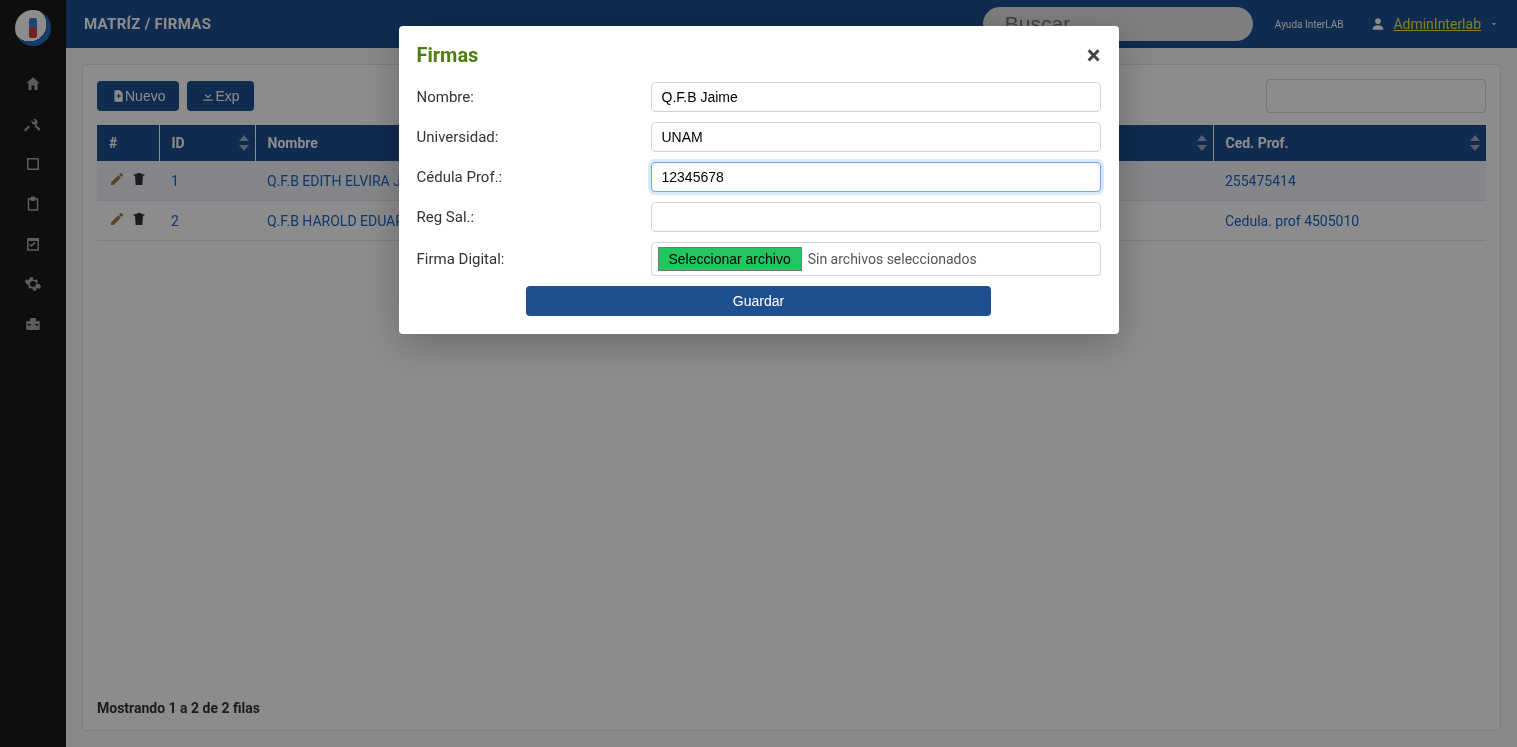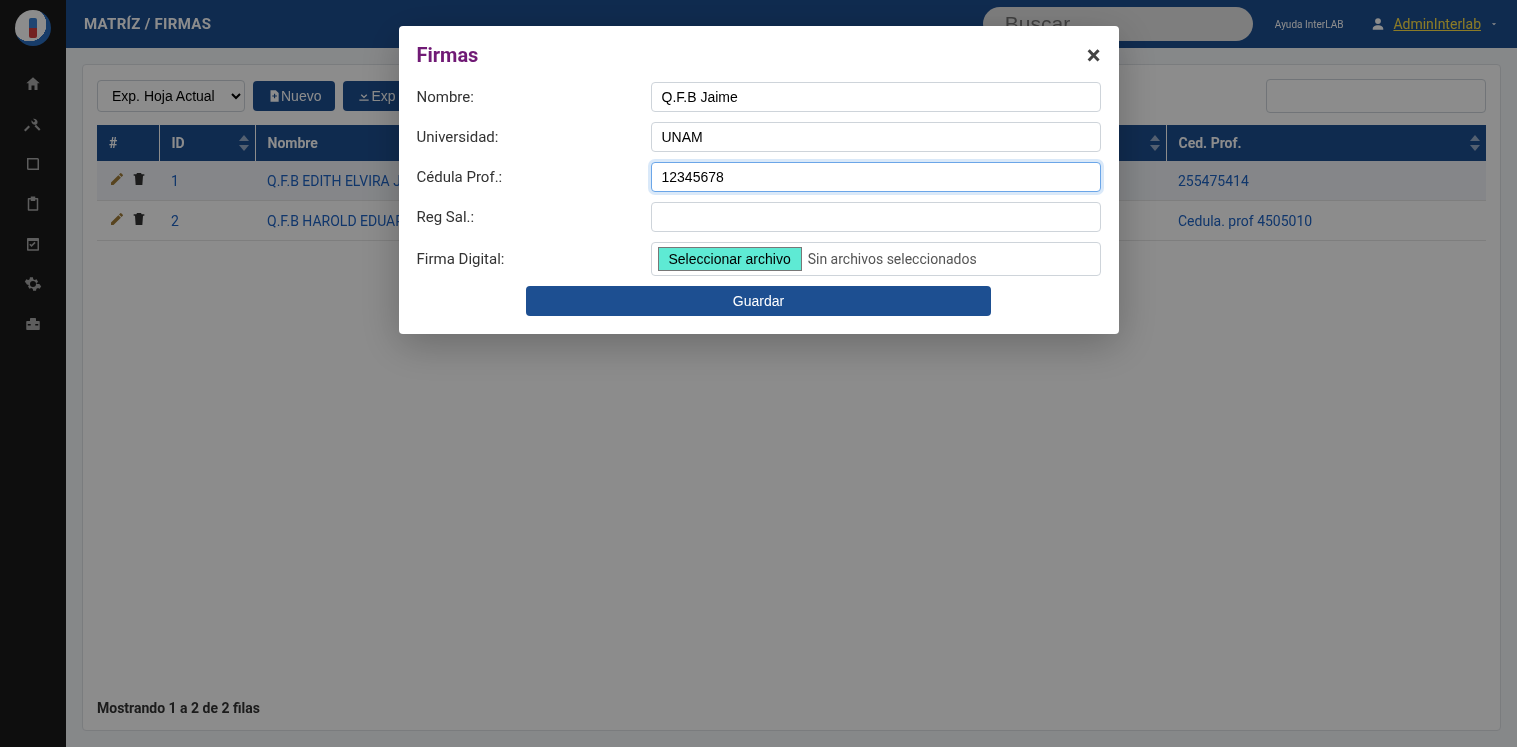--- a/index.html
+++ b/index.html
@@ -169,21 +169,21 @@
       padding-top: 26px;
     }
     .modal {
       background: #fff;
       width: 720px;
       border-radius: 4px;
       box-shadow: 0 10px 40px rgba(0,0,0,.25);
       padding: 16px 18px 18px 18px;
     }
     .modal-header { display: flex; align-items: center; margin-bottom: 14px; }
-    .modal-title { font-size: 20px; font-weight: 700; color: #701a75; text-align: center; }
+    .modal-title { font-size: 20px; font-weight: 700; color: #4d7c0f; text-align: center; }
     .modal-close { margin-left: auto; font-size: 26px; line-height: 1; color: #444; cursor: pointer; font-weight: 700; }
     .form-row { display: flex; align-items: center; margin-bottom: 10px; }
     .form-label { width: 234px; font-size: 15px; color: #333; }
     .form-input {
       flex: 1;
       border: 1px solid #ced4da;
       border-radius: 4px;
       padding: 6px 10px;
       font-size: 14px;
       outline: none;
@@ -194,21 +194,21 @@
       border: 1px solid #ced4da;
       border-radius: 4px;
       padding: 4px 6px;
       display: flex;
       align-items: center;
       gap: 6px;
       font-size: 14px;
     }
     .file-btn {
       border: 1px solid #777;
-      background: #5eead4;
+      background: #22c55e;
       padding: 3px 10px;
       font-size: 14px;
       cursor: pointer;
     }
     .file-text { color: #555; }
     .modal-save {
       display: block;
       width: 68%;
       margin: 10px auto 0 auto;
       text-align: center;
@@ -273,23 +273,20 @@
     <span>AdminInterlab</span>
     <svg width="10" height="10" viewBox="0 0 24 24" fill="#fff">
         <path d="M7 10l5 5 5-5z"></path>
       </svg>
   </div>
 </div>
 
 <div class="main">
   <div class="panel">
     <div class="toolbar">
-      <select class="select-export">
-        <option>Exp. Hoja Actual</option>
-      </select>
       <button class="btn-primary">
         <svg viewBox="0 0 24 24" fill="#fff">
             <path d="M6 2h9l5 5v15H6V2zm6 9H9v2h3v3h2v-3h3v-2h-3V8h-2v3z"></path>
           </svg>
         <span>Nuevo</span>
       </button>
       <button class="btn-primary">
         <svg viewBox="0 0 24 24" fill="#fff">
             <path d="M12 3v10l4-4 1.5 1.5L12 16 6.5 10.5 8 9l4 4V3h0zM4 18h16v2H4z"></path>
           </svg>
@@ -298,21 +295,21 @@
       <input type="text" class="toolbar-search-right" style="">
     </div>
 
     <div class="table-wrap">
       <table>
         <thead>
           <tr>
             <th style="width:30px">#</th>
             <th style="width:96px"><span>ID</span><span class="sort-icons"></span></th>
             <th><span>Nombre</span><span class="sort-icons"></span></th>
-            <th style="width:320px"><span>Ced. Prof.</span><span class="sort-icons"></span></th>
+            <th style="width:273px"><span>Ced. Prof.</span><span class="sort-icons"></span></th>
           </tr>
         </thead>
         <tbody>
           <tr>
             <td>
               <div class="row-actions">
                 <span class="icon-btn">
                   <svg width="16" height="16" viewBox="0 0 24 24" fill="#a07d3a">
                       <path d="M3 17.25V21h3.75L17.8 9.94l-3.75-3.75L3 17.25zM20.7 7.04a1 1 0 000-1.41l-2.34-2.34a1 1 0 00-1.41 0L15 5.24l3.75 3.75 1.95-1.95z"></path>
                     </svg>

